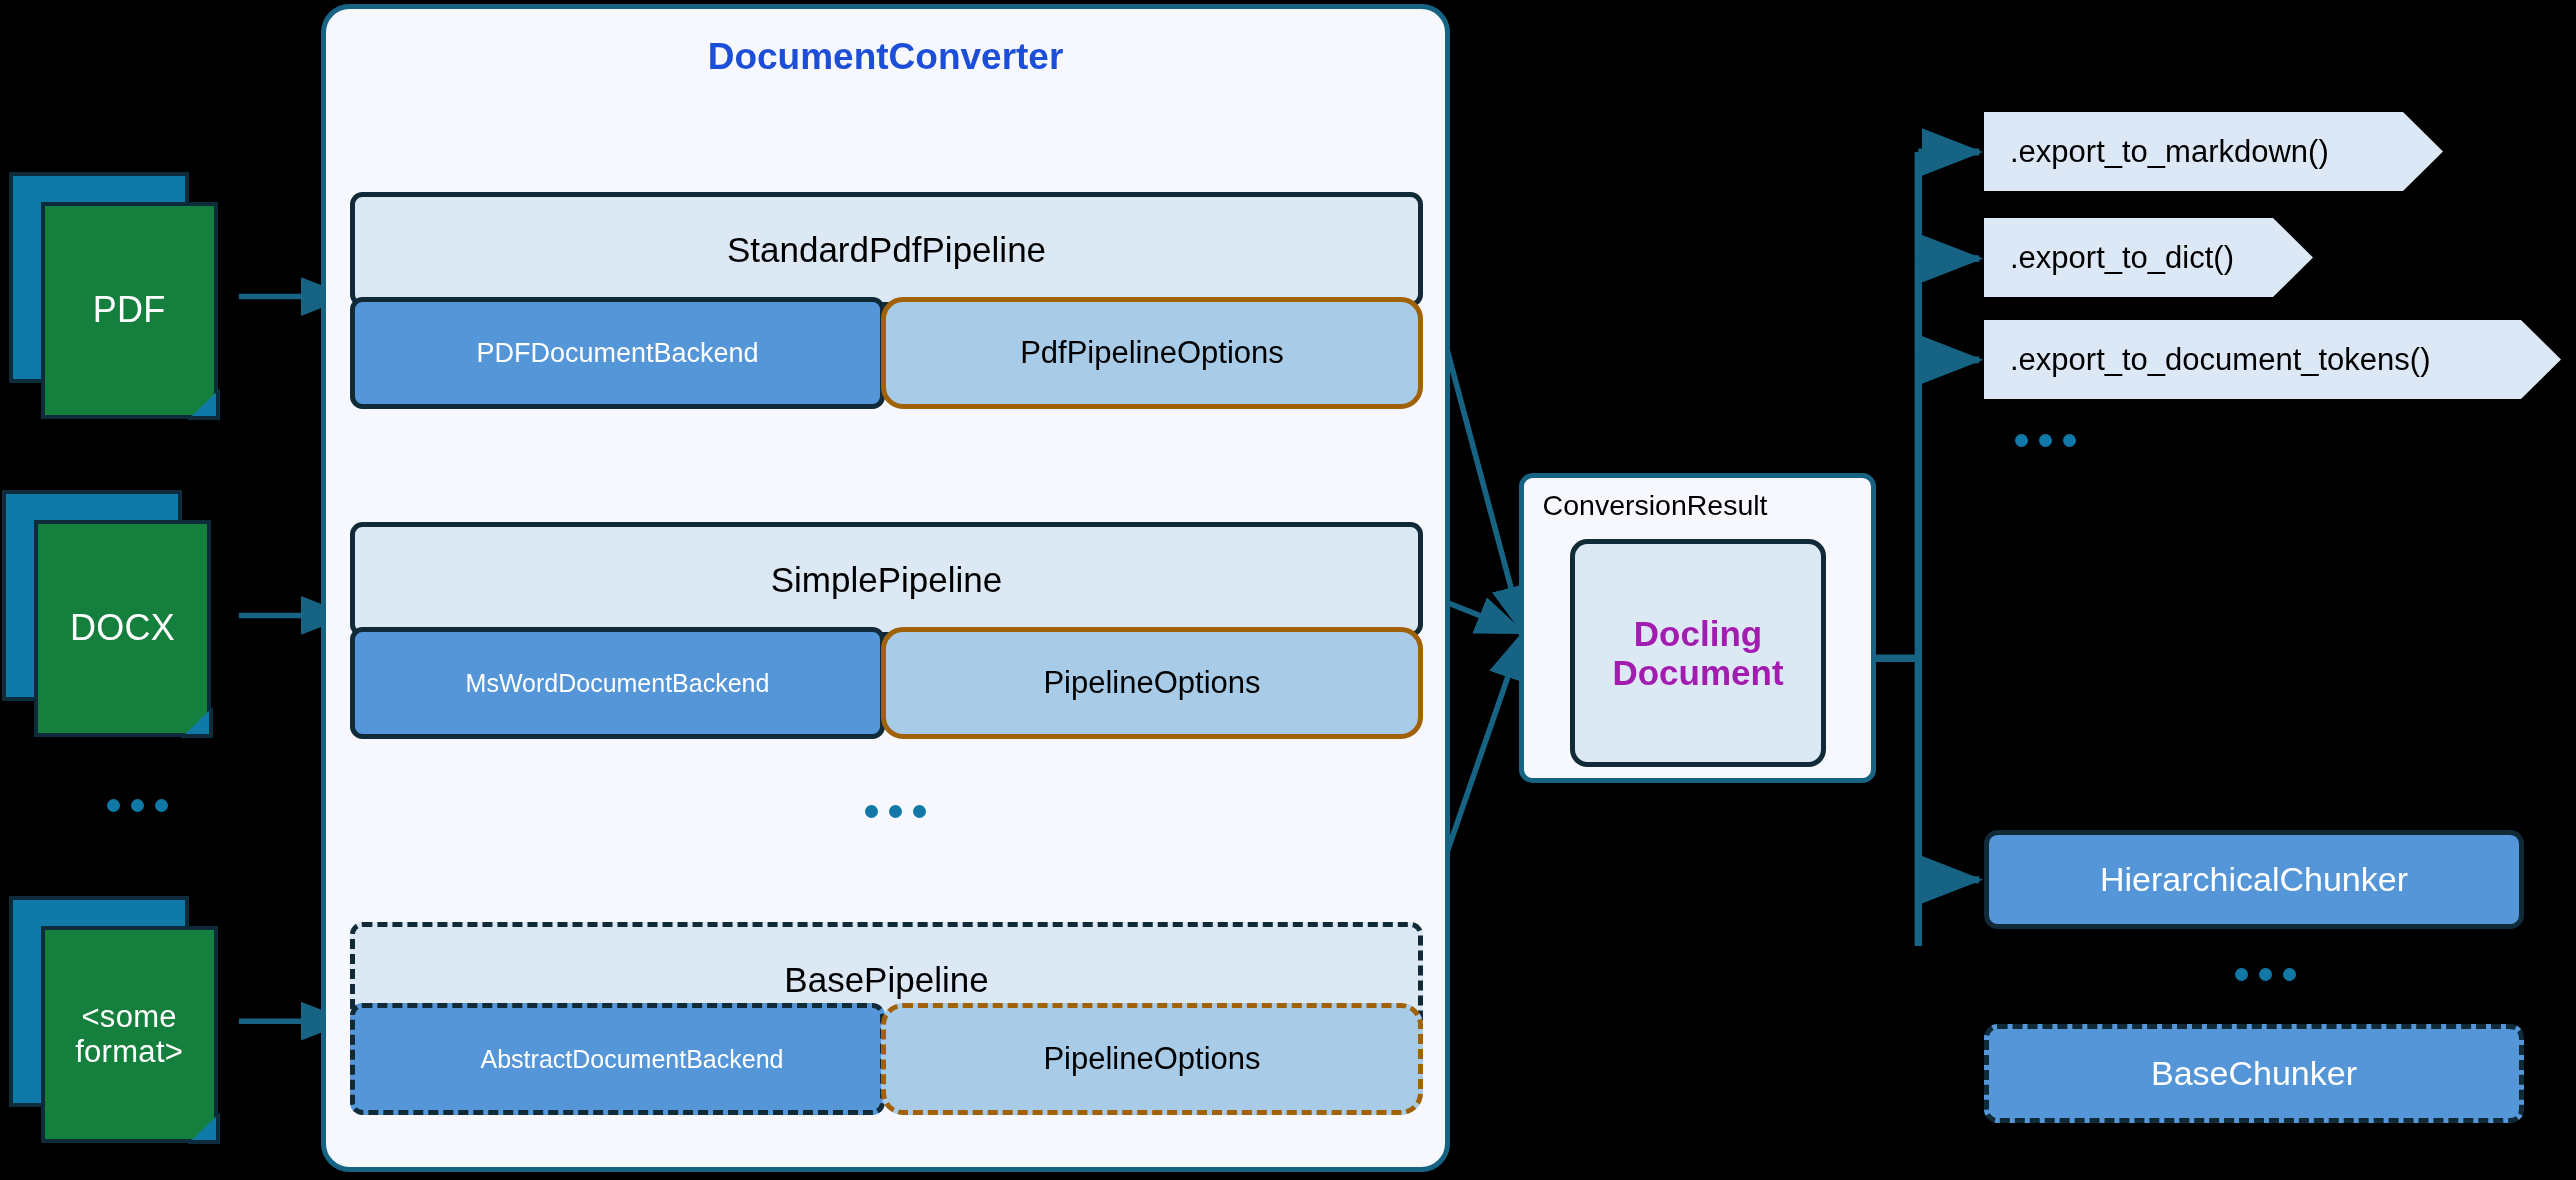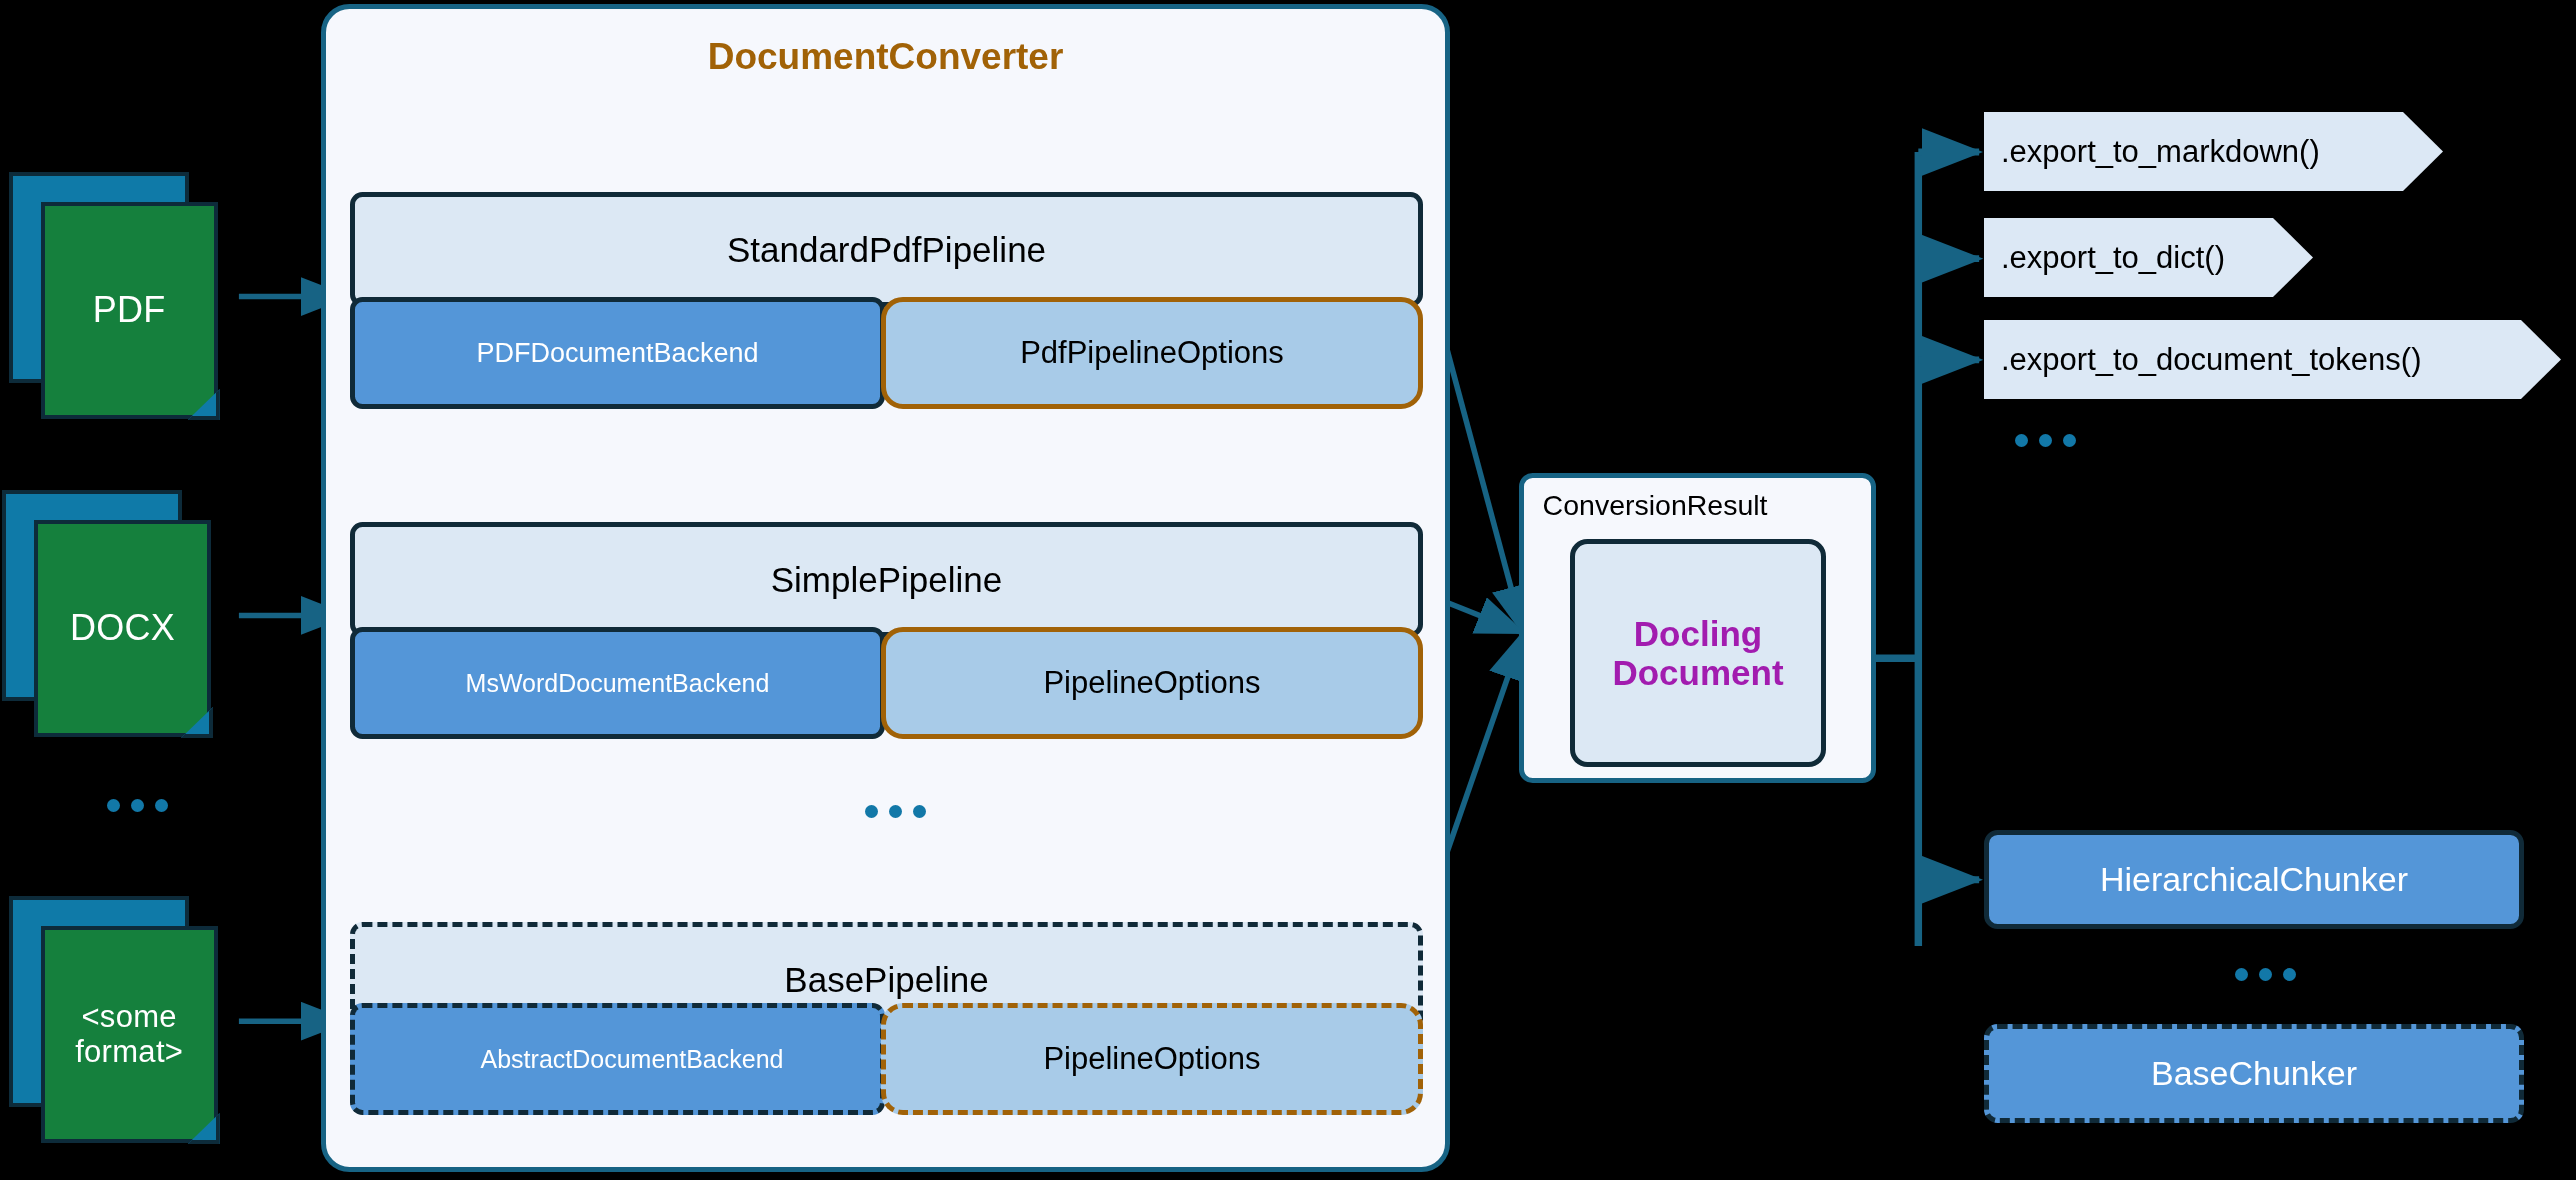--- a/index.html
+++ b/index.html
@@ -17,21 +17,21 @@
   .doc .fold{position:absolute;background:#0f7aa8;border:4.3px solid #0d2b3a;
              box-sizing:border-box;}
   .doc .lbl{color:#fff;font-size:36px;line-height:1.12;text-align:center;
             letter-spacing:0.3px;}
   .doc .lbl.small{font-size:31px;}
 
   
   .converter{position:absolute;background:#f6f8fd;border:5.6px solid #176384;
              border-radius:28.5px;box-sizing:border-box;}
   .conv-title{position:absolute;width:100%;text-align:center;font-weight:bold;
-              font-size:37px;color:#a16207;}
+              font-size:37px;color:#1d4ed8;}
 
   
   .pgroup{position:absolute;}
   .prow-top{position:absolute;left:0;top:0;box-sizing:border-box;
             background:#dce8f4;border:5px solid #102a38;border-radius:12.4px;
             display:flex;align-items:center;justify-content:center;}
   .prow-top.dash{border-style:dashed;margin-top:24px;}
   .pbackend{position:absolute;box-sizing:border-box;background:#5496d8;
             border:5px solid #102a38;border-radius:12.4px;
             display:flex;align-items:center;justify-content:center;}
@@ -49,21 +49,21 @@
   .cresult{position:absolute;background:#f6f8fd;border:5.6px solid #176384;
            border-radius:13.6px;box-sizing:border-box;}
   .cresult-label{position:absolute;font-size:28.5px;color:#000;}
   .docling{position:absolute;background:#dce8f4;border:5px solid #102a38;
            border-radius:17.4px;box-sizing:border-box;display:flex;
            align-items:center;justify-content:center;text-align:center;
            font-weight:bold;font-size:35px;color:#a21caf;line-height:1.12;}
 
   
   .chev{position:absolute;background:#dce8f5;display:flex;align-items:center;
-        color:#000;font-size:31px;padding-left:17px;box-sizing:border-box;}
+        color:#000;font-size:31px;padding-left:26px;box-sizing:border-box;}
 
   
   .chunker{position:absolute;background:#5496d8;border:5px solid #102a38;
            border-radius:13.6px;box-sizing:border-box;display:flex;
            align-items:center;justify-content:center;color:#fff;font-size:34px;}
   .chunker.dash{border-style:dashed;}
 
   
   .dots{position:absolute;display:flex;gap:11.2px;align-items:center;}
   .dots i{display:block;width:13px;height:13px;border-radius:50%;background:#1278a8;}

